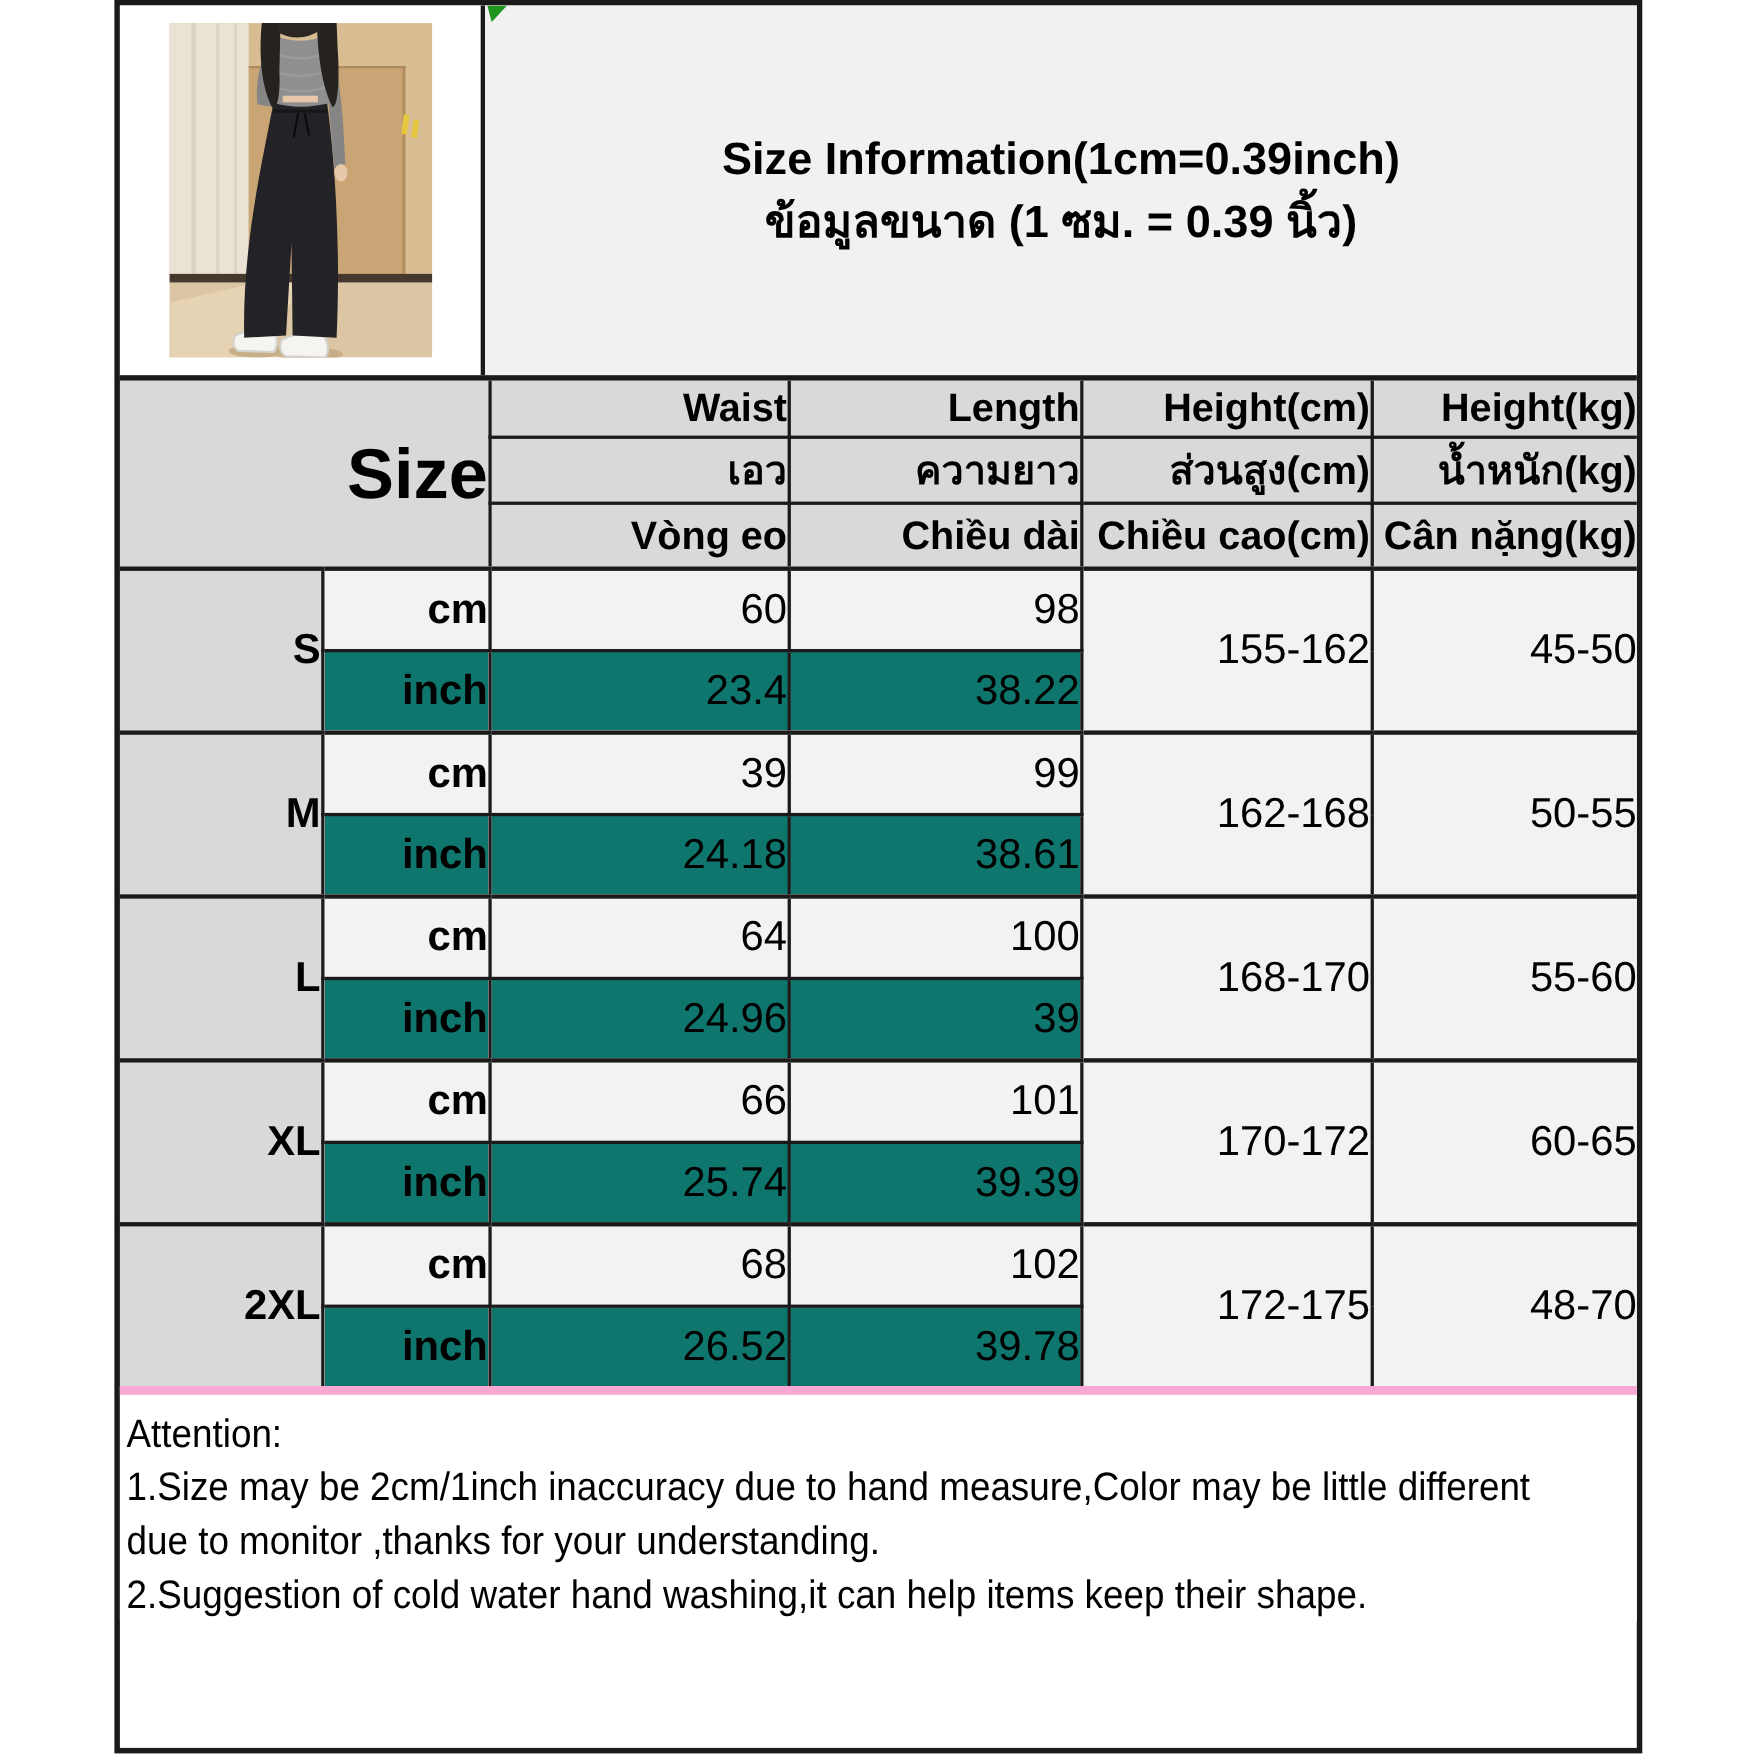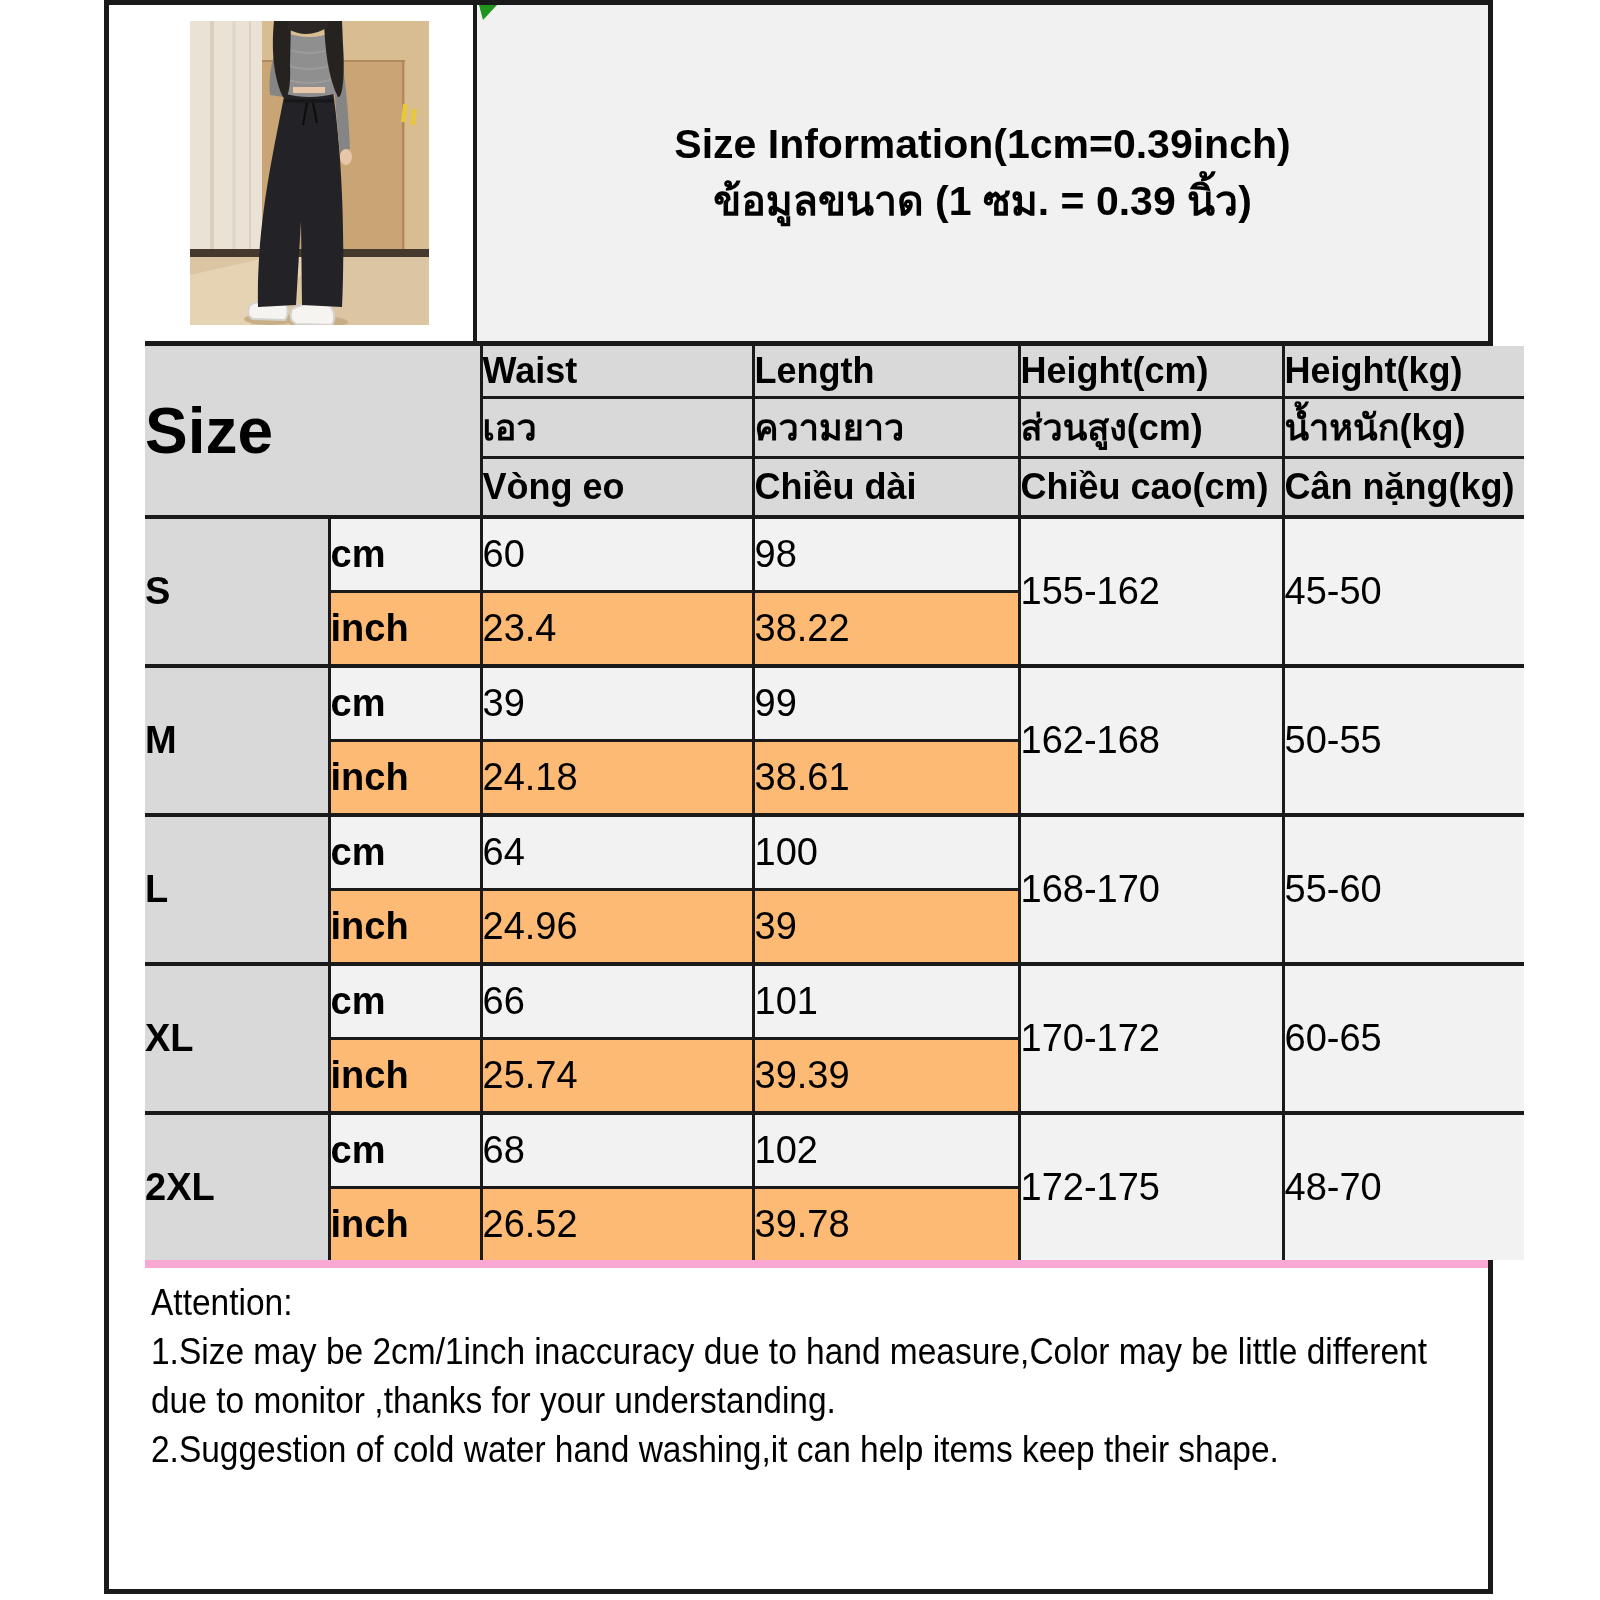--- a/index.html
+++ b/index.html
@@ -3,51 +3,51 @@
 <meta charset="utf-8">
 <style>
   html,body{margin:0;padding:0;}
   body{
     width:1600px;height:1600px;position:relative;background:#ffffff;
     font-family:"Liberation Sans","DejaVu Sans",sans-serif;color:#000;
     -webkit-font-smoothing:antialiased;
   }
   .sheet{
     position:absolute;left:104px;top:0;width:1389px;height:1594px;
-    border:5px solid #1a1a1a;background:#fff;box-sizing:border-box;padding-left:36px;
+    border:5px solid #1a1a1a;background:#fff;box-sizing:border-box;
   }
   
   .top{
     display:flex;height:336px;border-bottom:5px solid #1a1a1a;position:relative;
   }
   .photo-cell{
     width:332px;flex:0 0 332px;border-right:4px solid #1a1a1a;background:#fff;
     display:flex;align-items:center;justify-content:center;box-sizing:border-box;
   }
   .title-cell{
     flex:1;background:#f1f1f1;display:flex;flex-direction:column;
     align-items:center;justify-content:center;gap:11px;
   }
   .title-line{font-weight:bold;font-size:41px;line-height:1.1;white-space:nowrap;}
   .green-tri{position:absolute;left:334px;top:0;z-index:3;}
   
   table.size-table{
     width:100%;border-collapse:collapse;border-style:hidden;table-layout:fixed;
   }
   table.size-table td{
-    border:3px solid #1a1a1a;text-align:left;vertical-align:middle;
+    border:3px solid #1a1a1a;text-align:right;vertical-align:middle;
     padding:0;overflow:hidden;
   }
   .hrow td{background:#d9d9d9;font-weight:bold;}
   .hrow-en td{height:50px;font-size:36px;}
   .hrow-th td{height:57px;font-size:36px;}
   .hrow-vi td{height:56px;font-size:36px;}
   td.size-head{font-size:64px;font-weight:bold;background:#d9d9d9;}
   tr.cm-row td{height:71px;background:#f2f2f2;font-size:38px;}
-  tr.inch-row td{height:71px;background:#fdba74;font-size:38px;}
+  tr.inch-row td{height:71px;background:#0f766e;font-size:38px;}
   td.size-label{background:#d9d9d9 !important;font-weight:bold;font-size:42px;}
   td.unit{font-weight:bold;font-size:34px;}
   td.range{background:#f2f2f2 !important;font-size:38px;}
   tr.group-start td{border-top-width:4px;}
   
   .attention{
     border-top:8px solid #f9a8d4;background:#fff;padding:10px 6px 0 6px;
   }
   .att-line{
     font-size:36px;line-height:49px;white-space:nowrap;

